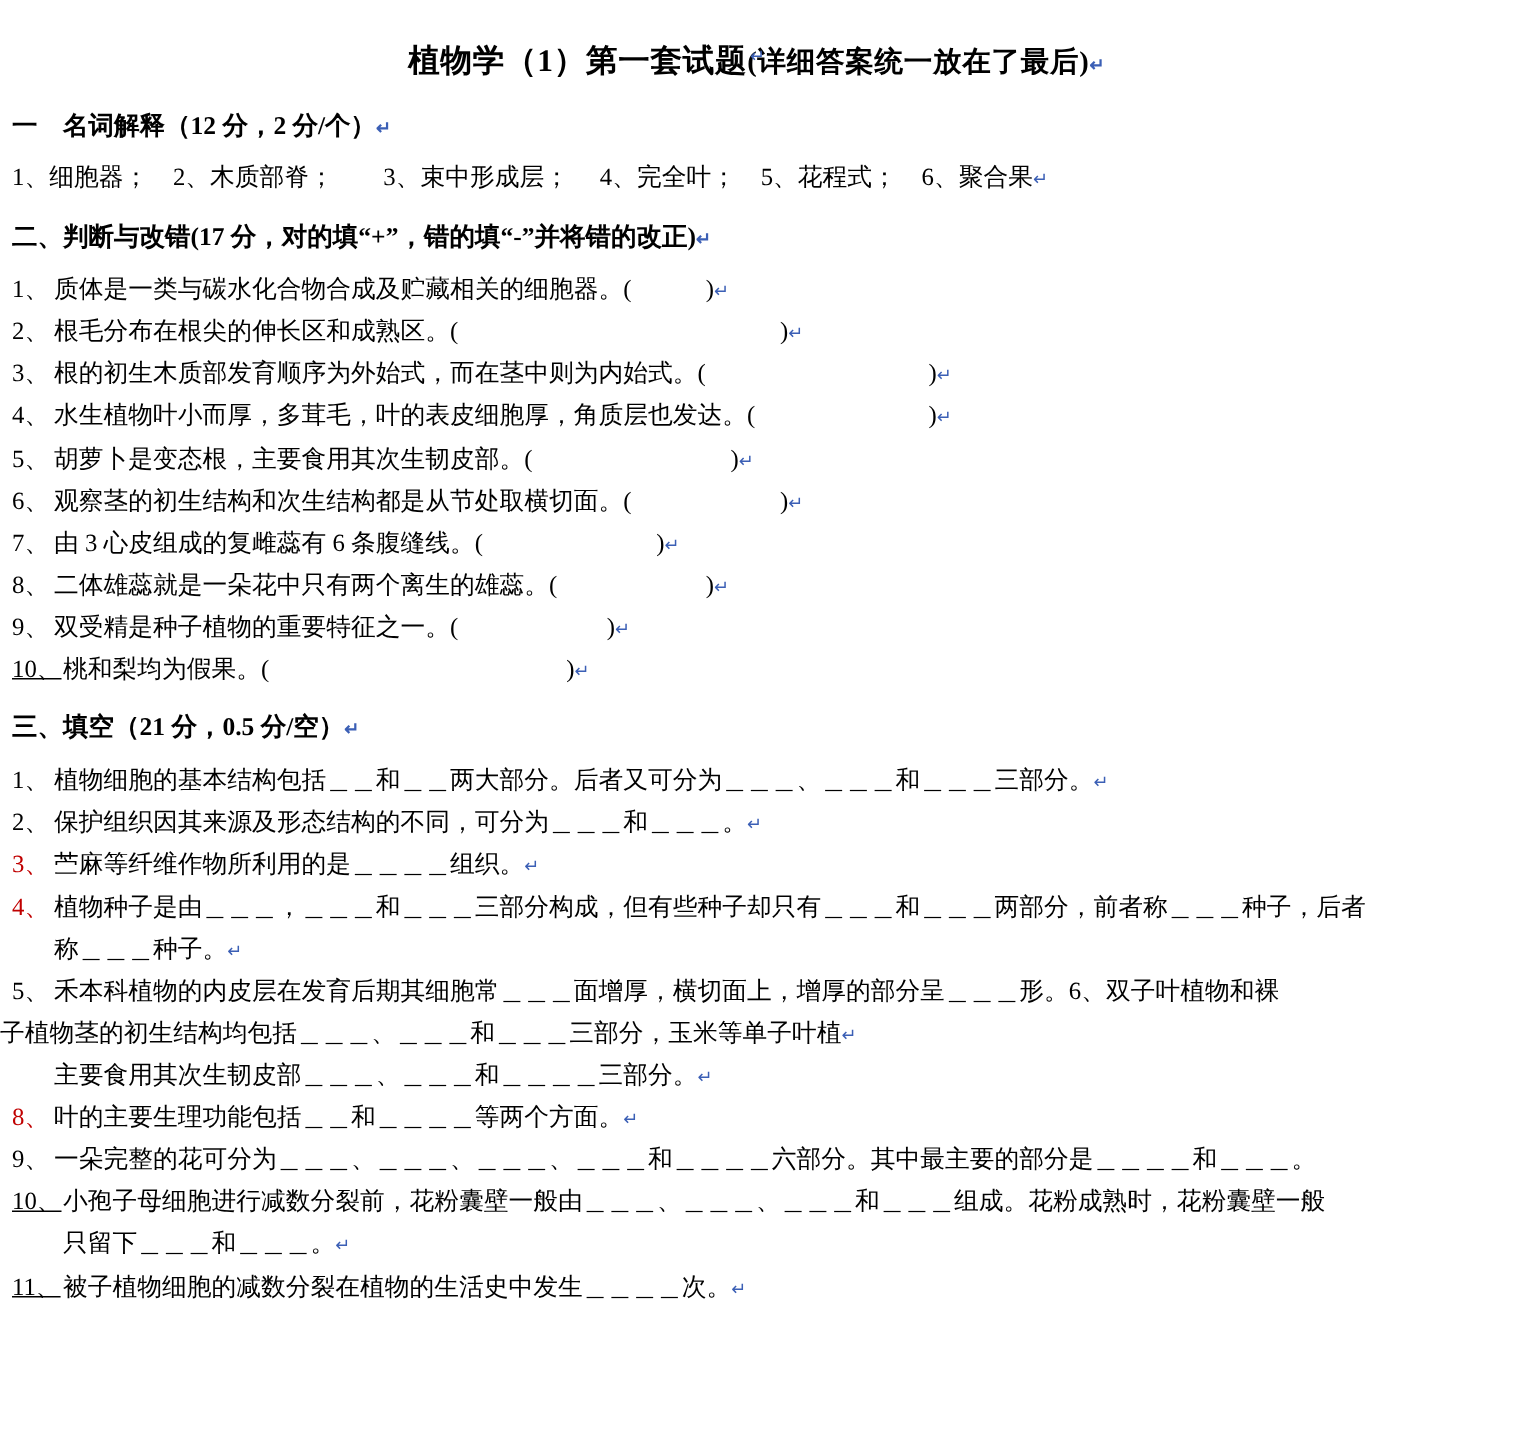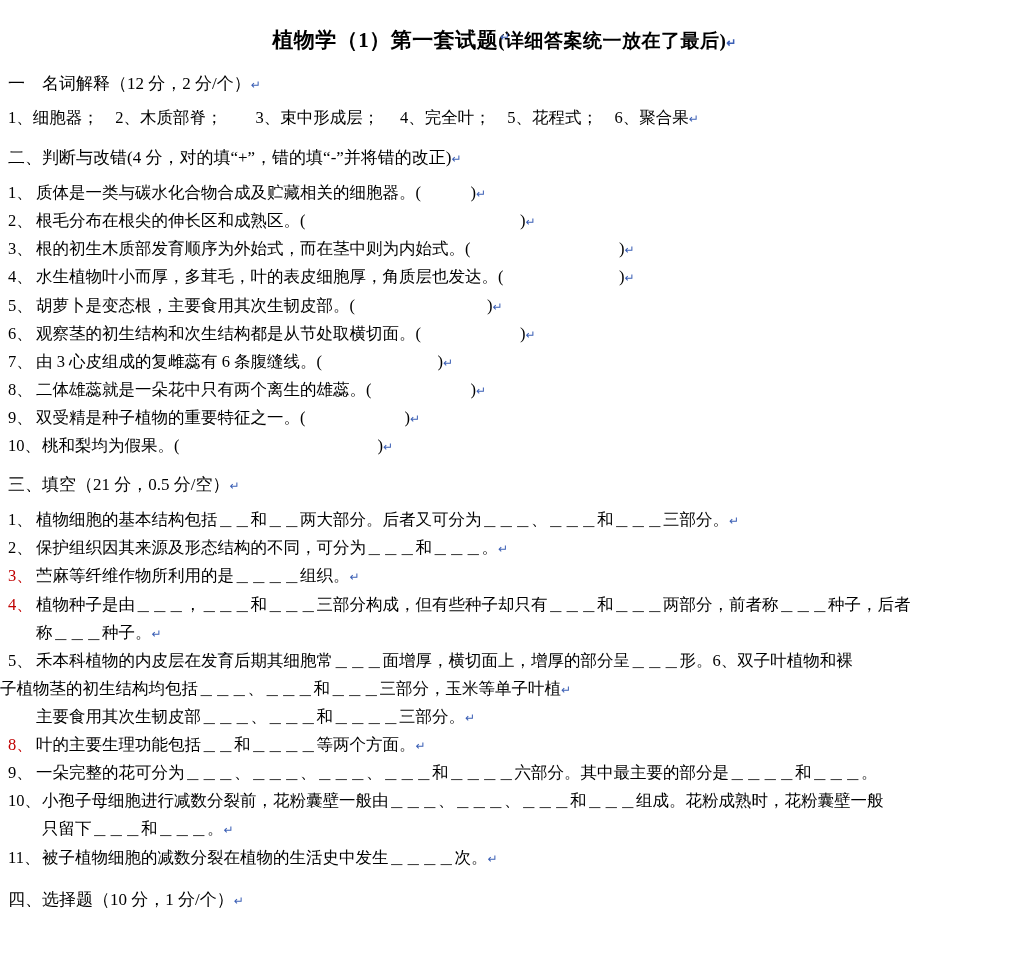--- a/index.html
+++ b/index.html
@@ -36,35 +36,35 @@
     font-size: 21px;
     font-weight: bold;
     margin: 26px 0 0 0;
     letter-spacing: 0.5px;
   }
   .title .sub {
     font-size: 19px;
   }
   .sec-head {
     font-size: 17px;
-    font-weight: normal;
+    font-weight: bold;
     margin: 18px 0 0 8px;
   }
   .line {
     font-size: 16.5px;
     margin: 7px 0 0 8px;
     line-height: 1.28;
     white-space: nowrap;
   }
   .red {
     color: #c00000;
   }
   .spacer-sm { height: 6px; }
   .numcol { display: inline-block; min-width: 28px; }
-  .numcol.wide { min-width: 34px; }
+  .numcol.wide { min-width: 34px; text-decoration: underline; }
 </style>
 </head>
 <body>
 
 <div class="page">
 
   <span class="pilcrow pilcrow-top">↵</span>
 
   <div class="title">
     <span>植物学（1）第一套试题</span><span class="sub">(详细答案统一放在了最后)</span><span class="pilcrow">↵</span>
@@ -72,21 +72,21 @@
 
   <div class="sec-head">
     <span>一　名词解释（12 分，2 分/个）</span><span class="pilcrow">↵</span>
   </div>
 
   <div class="line" style="margin-top:12px">
     <span>1、细胞器；　2、木质部脊；　　3、束中形成层；　 4、完全叶；　5、花程式；　6、聚合果</span><span class="pilcrow">↵</span>
   </div>
 
   <div class="sec-head">
-    <span>二、判断与改错(4 分，对的填“+”，错的填“-”并将错的改正)</span><span class="pilcrow">↵</span>
+    <span>二、判断与改错(17 分，对的填“+”，错的填“-”并将错的改正)</span><span class="pilcrow">↵</span>
   </div>
 
   <div class="spacer-sm"></div>
 
   <div class="line"><span class="numcol">1、</span><span>质体是一类与碳水化合物合成及贮藏相关的细胞器。(　　　)</span><span class="pilcrow">↵</span></div>
   <div class="line"><span class="numcol">2、</span><span>根毛分布在根尖的伸长区和成熟区。(　　　　　　　　　　　　　)</span><span class="pilcrow">↵</span></div>
   <div class="line"><span class="numcol">3、</span><span>根的初生木质部发育顺序为外始式，而在茎中则为内始式。(　　　　　　　　　)</span><span class="pilcrow">↵</span></div>
   <div class="line"><span class="numcol">4、</span><span>水生植物叶小而厚，多茸毛，叶的表皮细胞厚，角质层也发达。(　　　　　　　)</span><span class="pilcrow">↵</span></div>
   <div class="line"><span class="numcol">5、</span><span>胡萝卜是变态根，主要食用其次生韧皮部。(　　　　　　　　)</span><span class="pilcrow">↵</span></div>
   <div class="line"><span class="numcol">6、</span><span>观察茎的初生结构和次生结构都是从节处取横切面。(　　　　　　)</span><span class="pilcrow">↵</span></div>
@@ -108,17 +108,14 @@
   <div class="line"><span class="numcol"></span><span>称＿＿＿种子。</span><span class="pilcrow">↵</span></div>
   <div class="line"><span class="numcol">5、</span><span>禾本科植物的内皮层在发育后期其细胞常＿＿＿面增厚，横切面上，增厚的部分呈＿＿＿形。6、双子叶植物和裸</span></div>
   <div class="line" style="margin-left:0"><span>子植物茎的初生结构均包括＿＿＿、＿＿＿和＿＿＿三部分，玉米等单子叶植</span><span class="pilcrow">↵</span></div>
   <div class="line"><span class="numcol"></span><span>主要食用其次生韧皮部＿＿＿、＿＿＿和＿＿＿＿三部分。</span><span class="pilcrow">↵</span></div>
   <div class="line"><span class="numcol red">8、</span><span>叶的主要生理功能包括＿＿和＿＿＿＿等两个方面。</span><span class="pilcrow">↵</span></div>
   <div class="line"><span class="numcol">9、</span><span>一朵完整的花可分为＿＿＿、＿＿＿、＿＿＿、＿＿＿和＿＿＿＿六部分。其中最主要的部分是＿＿＿＿和＿＿＿。</span></div>
   <div class="line"><span class="numcol wide">10、</span><span>小孢子母细胞进行减数分裂前，花粉囊壁一般由＿＿＿、＿＿＿、＿＿＿和＿＿＿组成。花粉成熟时，花粉囊壁一般</span></div>
   <div class="line"><span class="numcol wide"></span><span>只留下＿＿＿和＿＿＿。</span><span class="pilcrow">↵</span></div>
   <div class="line"><span class="numcol wide">11、</span><span>被子植物细胞的减数分裂在植物的生活史中发生＿＿＿＿次。</span><span class="pilcrow">↵</span></div>
 
-  <div class="sec-head" style="margin-top:20px">
-    <span>四、选择题（10 分，1 分/个）</span><span class="pilcrow">↵</span>
-  </div>
 
 </div>
 
 </body></html>

